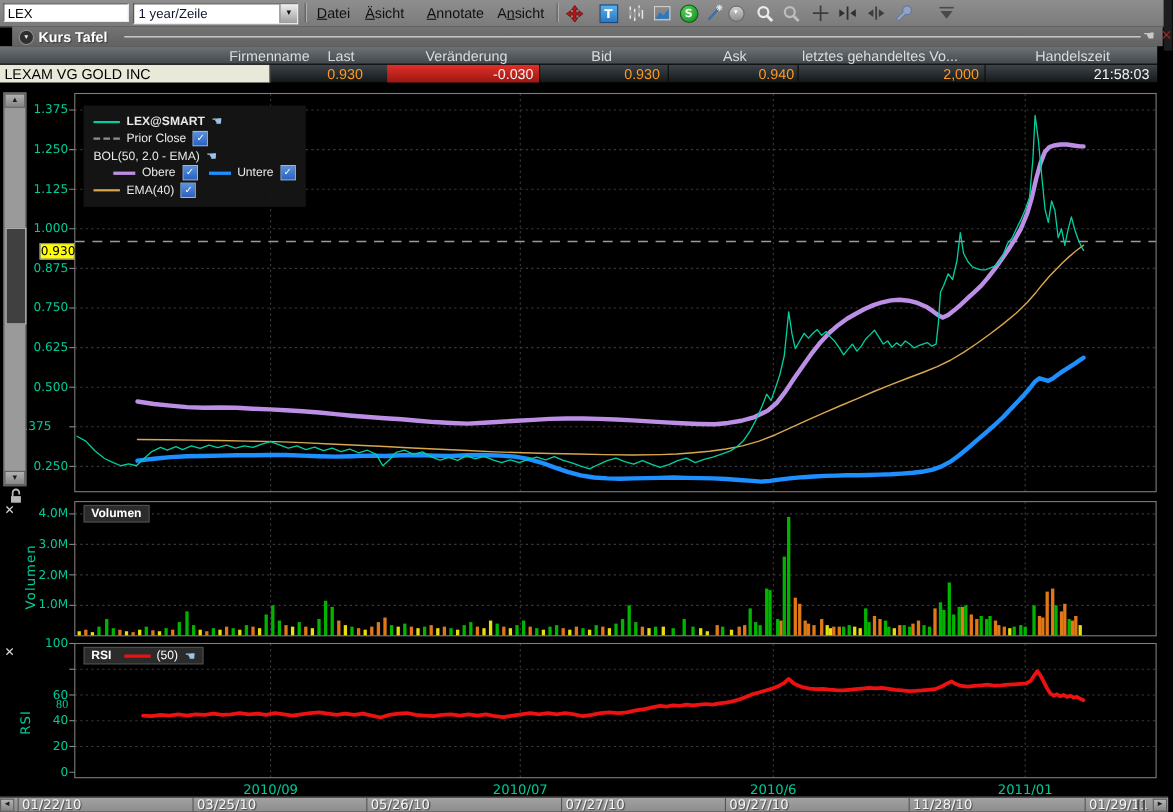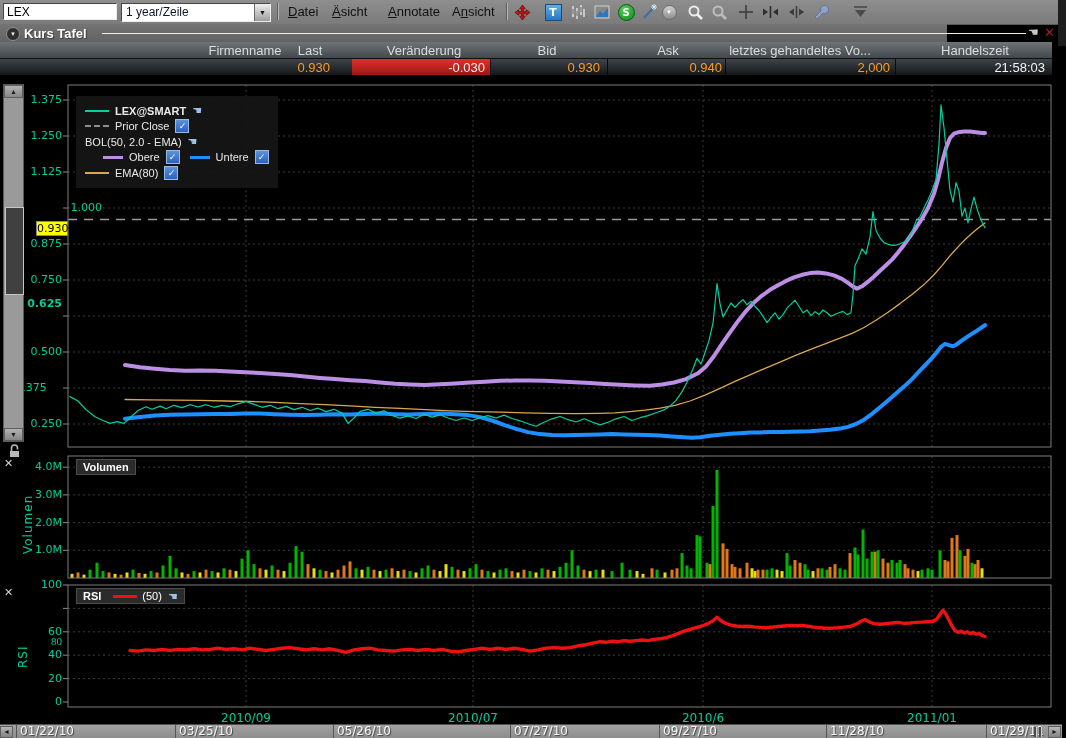--- a/index.html
+++ b/index.html
@@ -22,21 +22,21 @@
   .tbi{position:absolute;top:2px;width:20px;height:20px;display:grid;place-items:center}
   .tbi svg{display:block}
   .txt-icon{width:15px;height:15px;background:linear-gradient(#5ab0e8,#2a78c0);border:1px solid #1a4a80;color:#fff;
             font:bold 11px "DejaVu Sans",sans-serif;display:grid;place-items:center}
   .money-icon{width:15px;height:15px;border-radius:50%;background:radial-gradient(circle at 35% 30%,#55d055,#0f8a1f);
               border:1px solid #0a5a14;color:#fff;font:bold 10px "DejaVu Sans",sans-serif;display:grid;place-items:center}
   .dd-circle{width:13px;height:13px;border-radius:50%;background:linear-gradient(#cfcfcf,#8f8f8f);
              border:1px solid #6a6a6a;color:#fff;font-size:6px;display:grid;place-items:center}
   .rstrip{position:absolute;left:1058px;top:0;width:8px;height:46px;background:#1d1d1d}
   
-  .panel-header{position:absolute;left:0;top:24px;width:947px;height:18px;background:linear-gradient(#747474,#626262)}
+  .panel-header{position:absolute;left:11px;top:24px;width:1046px;height:18px;background:linear-gradient(#747474,#626262)}
   .collapse-btn{position:absolute;left:6px;top:3px;width:12px;height:12px;border-radius:50%;
                 background:#2e2e2e;border:1px solid #909090;color:#e8e8e8;font-size:6px;display:grid;place-items:center}
   .panel-title{position:absolute;left:24px;top:2px;font:bold 13px "Liberation Sans",sans-serif;color:#fff;text-shadow:1px 1px 1px #3a3a3a}
   .panel-rule{position:absolute;left:102px;top:9px;width:924px;height:1px;background:#ececec}
   .panel-hand{position:absolute;left:1028px;top:1px;color:#c9c9c9;font:12px "DejaVu Sans",sans-serif}
   .panel-close{position:absolute;left:1044px;top:1px;color:#9e2420;font:bold 13px "DejaVu Sans",sans-serif}
   
   .qt-head{position:absolute;left:0;top:42px;width:1052px;height:16px;
            background:linear-gradient(#6d7377,#42484c);border-bottom:1px solid #101010}
   .qt-head span{position:absolute;top:1px;transform:translateX(-50%);font:13px "Liberation Sans",sans-serif;color:#dcdcdc;white-space:nowrap}
@@ -201,20 +201,21 @@
 <div class="qt-head">
   <span style="left:245px">Firmenname</span>
   <span style="left:310px">Last</span>
   <span style="left:424px">Veränderung</span>
   <span style="left:547px">Bid</span>
   <span style="left:668px">Ask</span>
   <span style="left:800px">letztes gehandeltes Vo...</span>
   <span style="left:975px">Handelszeit</span>
 </div>
 <div class="qt-row">
+  <div class="qt-name">LEXAM VG GOLD INC</div>
   <div class="qt-change"></div>
   <span class="qt-val" style="left:330px">0.930</span>
   <span class="qt-val white" style="left:485px">-0.030</span>
   <span class="qt-val" style="left:600px">0.930</span>
   <span class="qt-val" style="left:722px">0.940</span>
   <span class="qt-val" style="left:890px">2,000</span>
   <span class="qt-val white" style="left:1045px">21:58:03</span>
   <div class="qt-cellsep" style="left:490px"></div>
   <div class="qt-cellsep" style="left:607px"></div>
   <div class="qt-cellsep" style="left:725px"></div>
@@ -477,41 +478,41 @@
     <div class="lg-row" style="padding-left:18px">
       <span class="lg-line" style="border-top:3px solid #bd8ee6;width:20px"></span>
       <span>Obere</span>
       <span class="lg-cb">✓</span>
       <span class="lg-line" style="border-top:3px solid #1e8fff;width:20px;margin-left:10px"></span>
       <span>Untere</span>
       <span class="lg-cb">✓</span>
     </div>
     <div class="lg-row">
       <span class="lg-line" style="border-top:2px solid #d9a84e"></span>
-      <span>EMA(80)</span>
+      <span>EMA(40)</span>
       <span class="lg-cb">✓</span>
     </div>
   </div>
 
   <div class="mini-legend" style="left:76px;top:459px">
     <span>Volumen</span>
   </div>
   <div class="mini-legend" style="left:76px;top:588px">
     <span>RSI</span>
     <span class="lg-line" style="border-top:3px solid #ee1111;width:24px;margin:0 5px 0 12px"></span>
     <span style="font-weight:normal">(50)</span>
     <span class="lg-hand">☚</span>
   </div>
 <span class="tick-label" style="top: 93px;">1.375</span>
     <span class="tick-label" style="top: 129px;">1.250</span>
     <span class="tick-label" style="top: 165px;">1.125</span>
-    <span class="tick-label" style="top: 201px; padding-left: 40px;">1.000</span>
+    <span class="tick-label" style="top: 201px;">1.000</span>
     <span class="tick-label" style="top: 237px;">0.875</span>
     <span class="tick-label" style="top: 273px;">0.750</span>
-    <span class="tick-label" style="top: 297px; font-weight: bold;">0.625</span>
+    <span class="tick-label" style="top: 309px;">0.625</span>
     <span class="tick-label" style="top: 345px;">0.500</span>
     <span class="tick-label" style="top: 381px; text-align: center;">0.375</span>
     <span class="tick-label" style="top: 417px;">0.250</span>
     <span class="tick-label" style="top: 460.2px;">4.0M</span>
     <span class="tick-label" style="top: 487.9px;">3.0M</span>
     <span class="tick-label" style="top: 515.6px;">2.0M</span>
     <span class="tick-label" style="top: 543.3px;">1.0M</span>
     <span class="tick-label" style="top: 578px;">100</span>
     <span class="tick-label" style="top: 635px; font-family: Liberation Serif, serif;">80</span>
     <span class="tick-label" style="top: 624.8px;">60</span>

